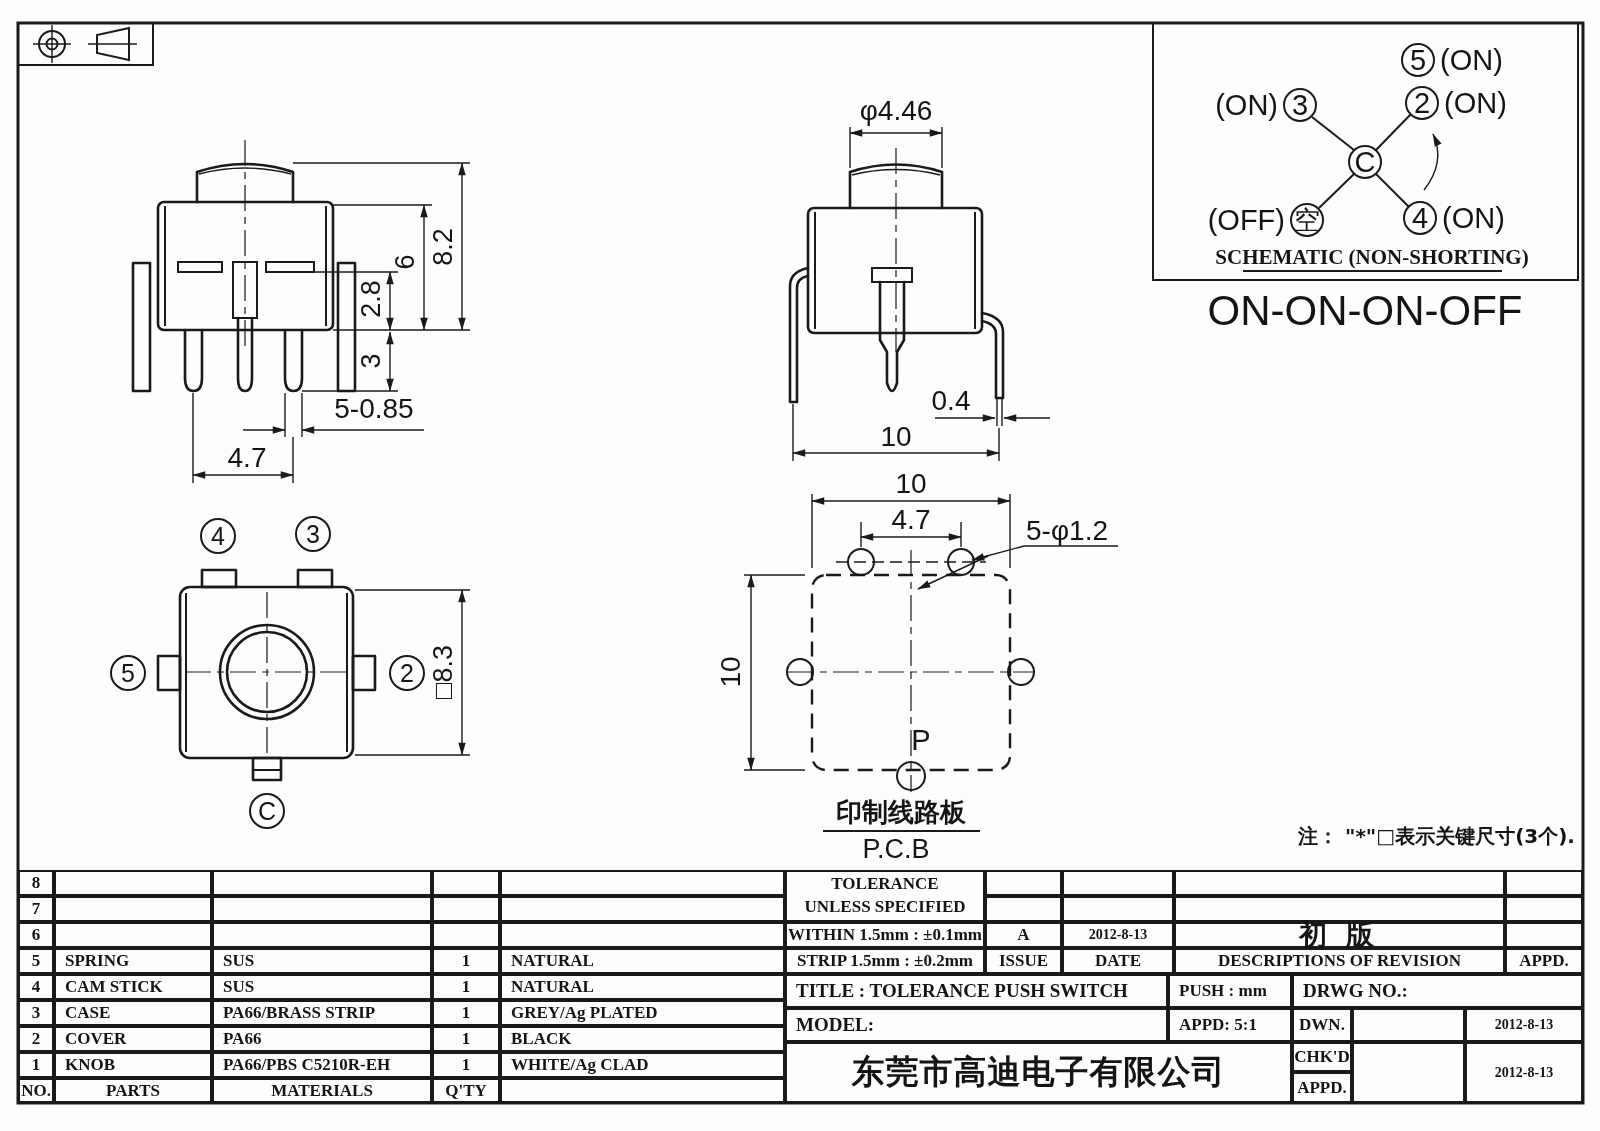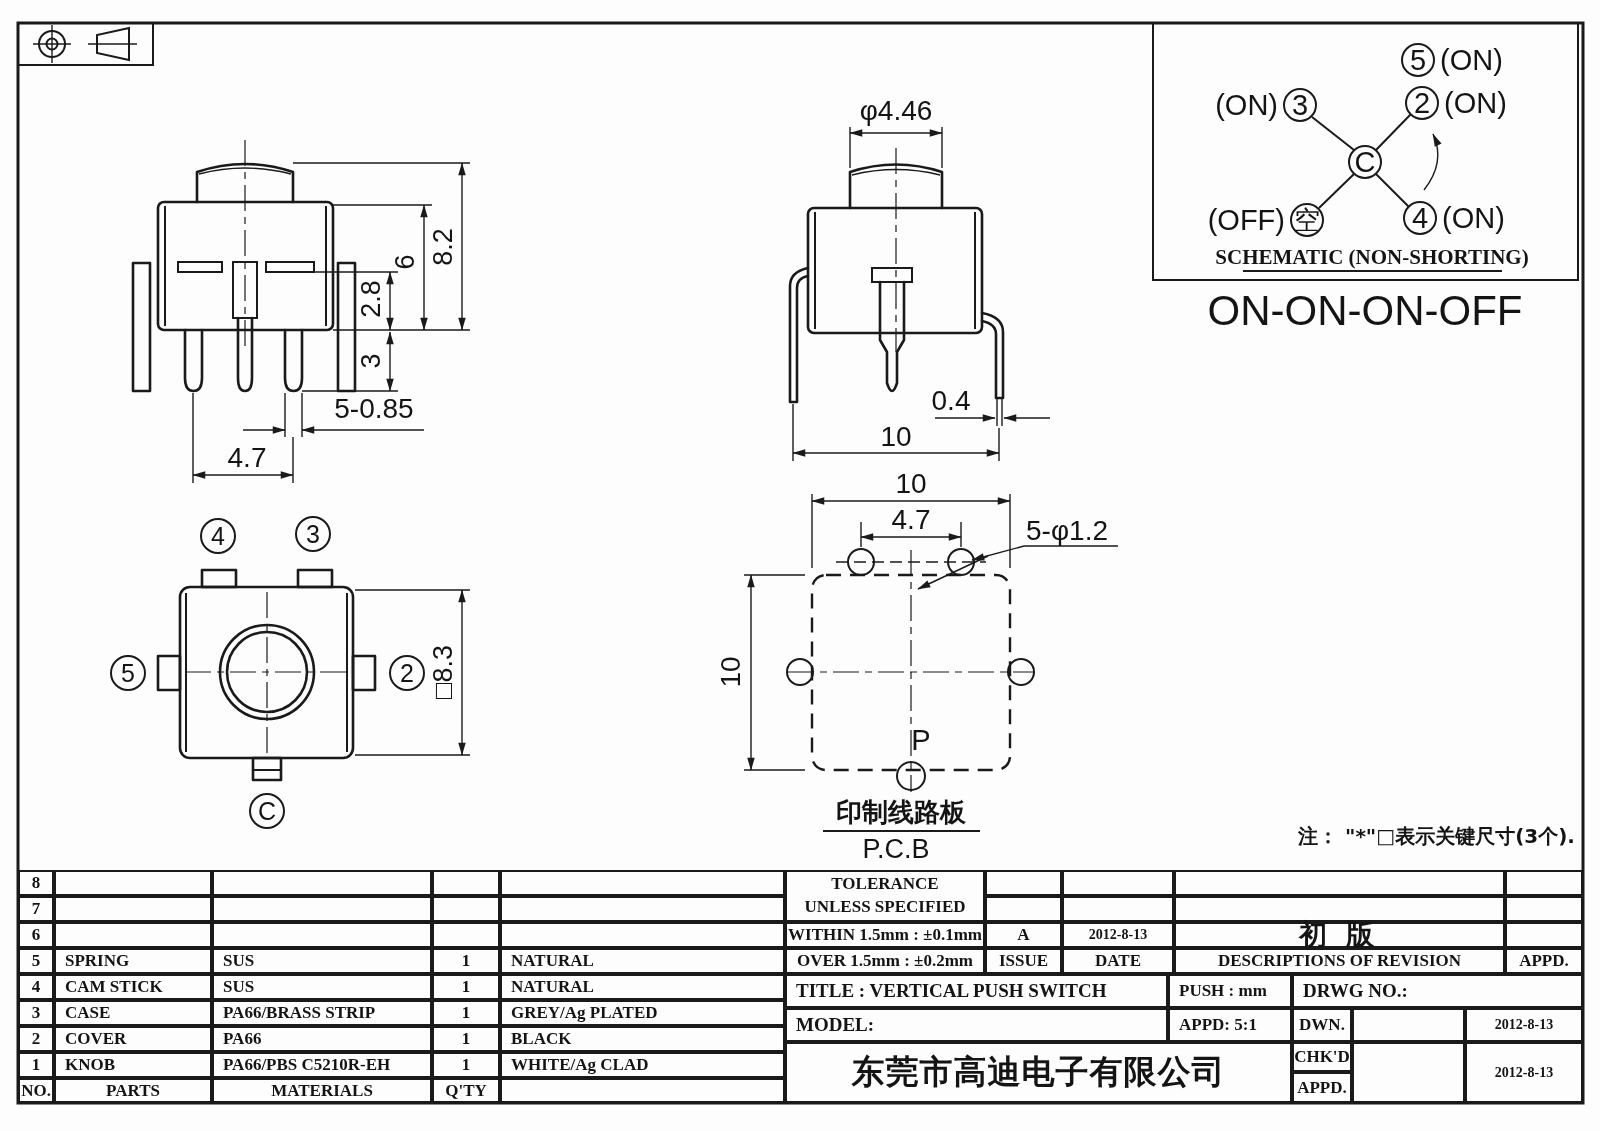--- a/index.html
+++ b/index.html
@@ -313,27 +313,27 @@
   <div class="cell" style="left:1062px;top:896px;width:112px;height:26px;"></div>
   <div class="cell" style="left:1174px;top:896px;width:331px;height:26px;"></div>
   <div class="cell" style="left:1505px;top:896px;width:78px;height:26px;"></div>
 
   <div class="cell c" style="left:785px;top:922px;width:200px;height:26px;">WITHIN 1.5mm : ±0.1mm</div>
   <div class="cell c" style="left:985px;top:922px;width:77px;height:26px;">A</div>
   <div class="cell c date" style="left:1062px;top:922px;width:112px;height:26px;">2012-8-13</div>
   <div class="cell c rev" style="left:1174px;top:922px;width:331px;height:26px;">初 版</div>
   <div class="cell" style="left:1505px;top:922px;width:78px;height:26px;"></div>
 
-  <div class="cell c" style="left:785px;top:948px;width:200px;height:26px;">OVER 1.5mm : ±0.2mm</div>
+  <div class="cell c" style="left:785px;top:948px;width:200px;height:26px;">STRIP 1.5mm : ±0.2mm</div>
   <div class="cell c" style="left:985px;top:948px;width:77px;height:26px;">ISSUE</div>
   <div class="cell c" style="left:1062px;top:948px;width:112px;height:26px;">DATE</div>
   <div class="cell c" style="left:1174px;top:948px;width:331px;height:26px;">DESCRIPTIONS OF REVISION</div>
   <div class="cell c" style="left:1505px;top:948px;width:78px;height:26px;">APPD.</div>
 
-  <div class="cell l big" style="left:785px;top:974px;width:383px;height:34px;">TITLE :  VERTICAL PUSH SWITCH</div>
+  <div class="cell l big" style="left:785px;top:974px;width:383px;height:34px;">TITLE :  TOLERANCE PUSH SWITCH</div>
   <div class="cell l" style="left:1168px;top:974px;width:124px;height:34px;">PUSH :  mm</div>
   <div class="cell l big" style="left:1292px;top:974px;width:291px;height:34px;">DRWG NO.:</div>
 
   <div class="cell l big" style="left:785px;top:1008px;width:383px;height:34px;">MODEL:</div>
   <div class="cell l" style="left:1168px;top:1008px;width:124px;height:34px;">APPD:  5:1</div>
   <div class="cell c" style="left:1292px;top:1008px;width:60px;height:34px;">DWN.</div>
   <div class="cell" style="left:1352px;top:1008px;width:113px;height:34px;"></div>
   <div class="cell c date" style="left:1465px;top:1008px;width:118px;height:34px;">2012-8-13</div>
 
   <div class="cell c company" style="left:785px;top:1042px;width:507px;height:61px;">东莞市高迪电子有限公司</div>

